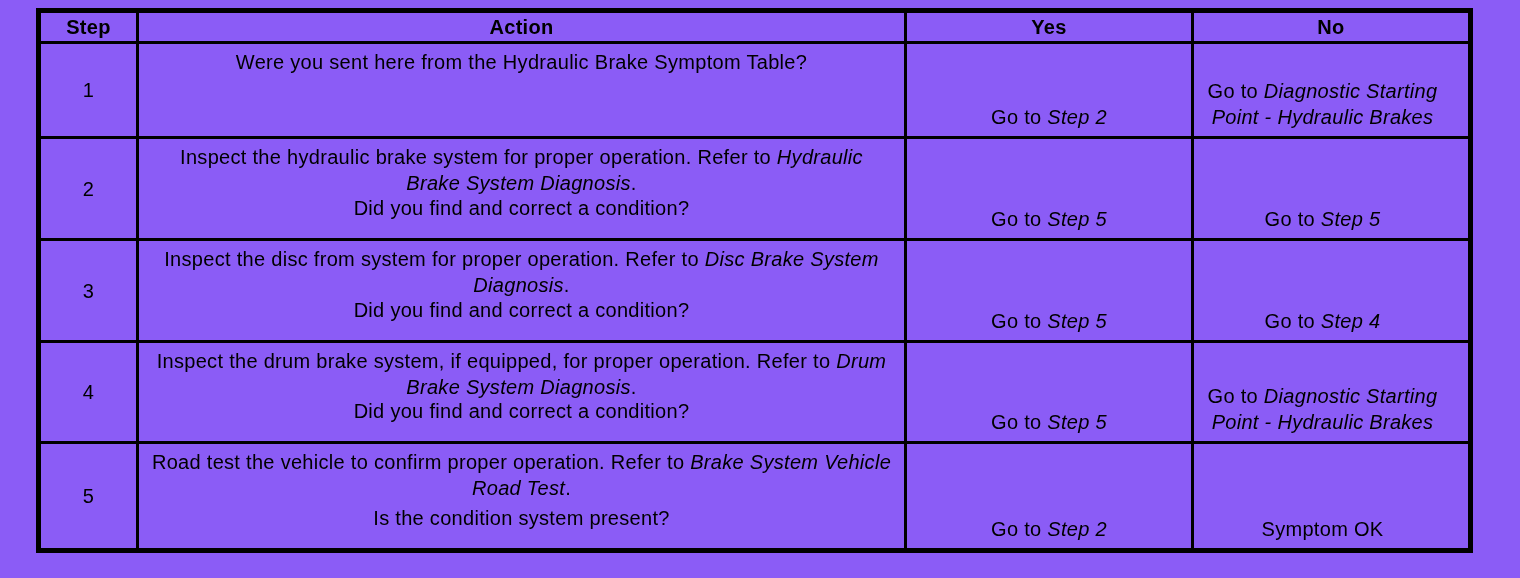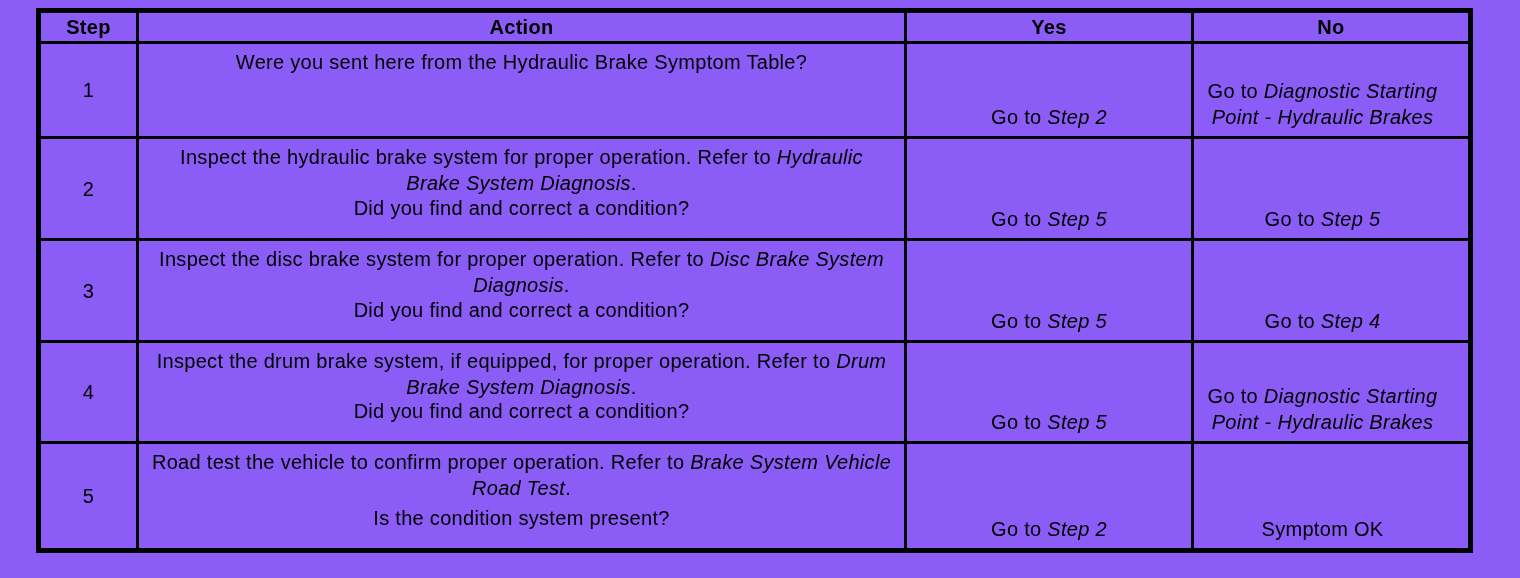--- a/index.html
+++ b/index.html
@@ -111,21 +111,21 @@
         <td class="action-cell">
           <div class="action-main"><span>Inspect the hydraulic brake system for proper operation. Refer to </span><span class="it">Hydraulic Brake System Diagnosis</span><span>.</span></div>
           <div class="action-q">Did you find and correct a condition?</div>
         </td>
         <td class="yes-cell"><span>Go to </span><span class="it">Step 5</span></td>
         <td class="no-cell"><span>Go to </span><span class="it">Step 5</span></td>
       </tr>
       <tr class="r3">
         <td class="step-cell">3</td>
         <td class="action-cell">
-          <div class="action-main"><span>Inspect the disc brake system for proper operation. Refer to </span><span class="it">Disc Brake System Diagnosis</span><span>.</span></div>
+          <div class="action-main"><span>Inspect the disc from system for proper operation. Refer to </span><span class="it">Disc Brake System Diagnosis</span><span>.</span></div>
           <div class="action-q">Did you find and correct a condition?</div>
         </td>
         <td class="yes-cell"><span>Go to </span><span class="it">Step 5</span></td>
         <td class="no-cell"><span>Go to </span><span class="it">Step 4</span></td>
       </tr>
       <tr class="r4">
         <td class="step-cell">4</td>
         <td class="action-cell">
           <div class="action-main"><span>Inspect the drum brake system, if equipped, for proper operation. Refer to </span><span class="it">Drum Brake System Diagnosis</span><span>.</span></div>
           <div class="action-q">Did you find and correct a condition?</div>

